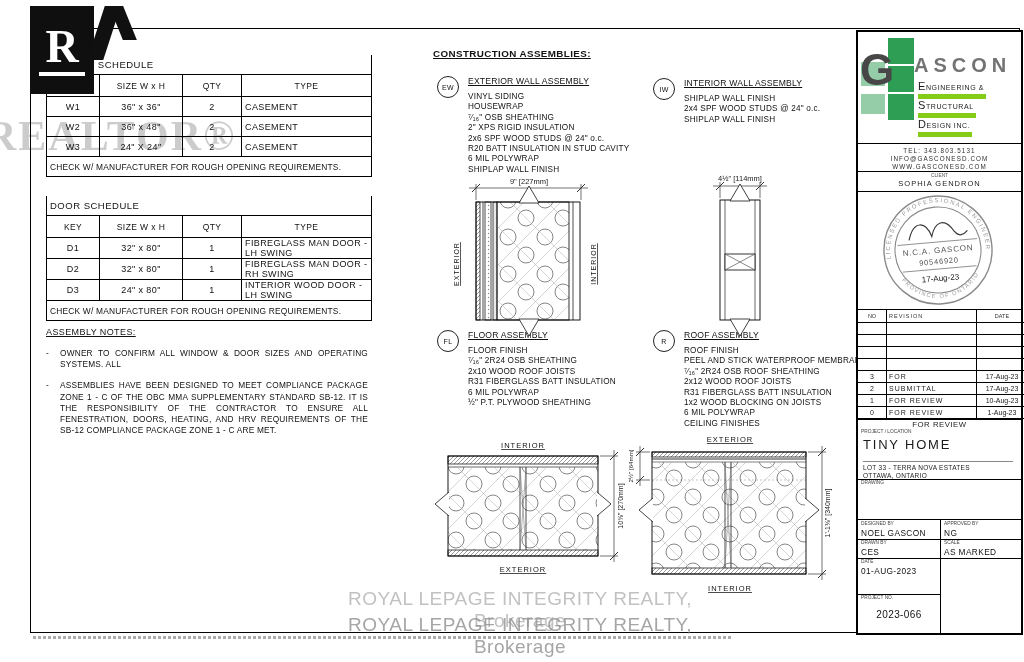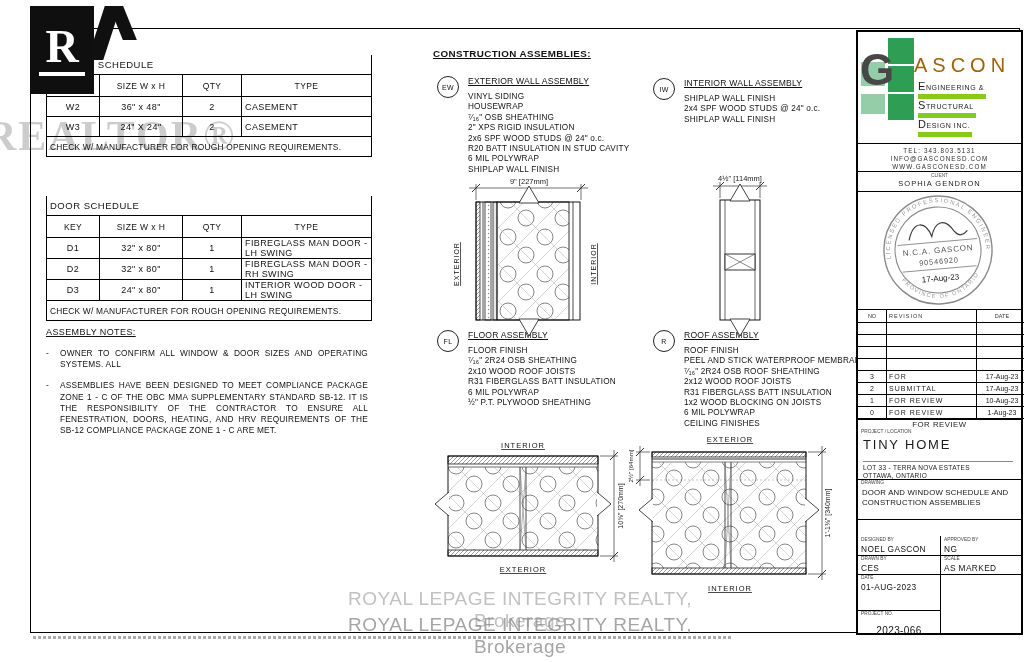--- a/index.html
+++ b/index.html
@@ -54,21 +54,21 @@
   svg{position:absolute;z-index:4;overflow:visible;}
   svg text{font-family:"Liberation Sans",sans-serif;}
 
   
   .tb{left:856px;top:30px;width:163px;height:601px;border:2px solid #000;z-index:5;background:#fff;
       display:flex;flex-direction:column;}
   .tb-sec{border-bottom:1px solid #000;position:relative;flex:0 0 auto;box-sizing:border-box;}
   .tb-logo{height:112px;}
   .sq{position:absolute;}
   .logo-g{position:absolute;left:2px;top:16px;font-size:44px;font-weight:bold;color:#474747;z-index:2;line-height:1;}
-  .logo-name{position:absolute;left:56px;top:22px;font-size:20px;font-weight:normal;letter-spacing:5px;color:#a16207;z-index:2;text-align:center;}
+  .logo-name{position:absolute;left:56px;top:22px;font-size:20px;font-weight:bold;letter-spacing:5px;color:#737373;z-index:2;text-align:center;}
   .logo-lines{position:absolute;left:60px;top:48px;z-index:2;}
   .logo-line{display:block;width:fit-content;font-size:7px;letter-spacing:.6px;color:#1c1c1c;
       border-bottom:5px solid #84cc16;line-height:13px;padding-right:2px;}
   .logo-line::first-letter{font-size:11px;}
   .tb-contact{height:28px;text-align:center;padding-top:3px;}
   .tb-contact div{font-size:6.3px;letter-spacing:1.1px;color:#2e2e2e;line-height:8px;}
   .tb-client{height:20px;text-align:center;}
   .client-label{font-size:4.8px;color:#555;line-height:6px;margin-top:1px;}
   .client-name{font-size:7.5px;letter-spacing:1px;color:#222;}
   .tb-stamp{height:118px;}
@@ -81,21 +81,21 @@
   table.rev td:first-child{border-left:none;} table.rev td:last-child{border-right:none;}
   tr:first-child td{border-top:none;}
   .tb-project{height:60px;}
   .status{text-align:center;font-size:7.8px;letter-spacing:.5px;color:#222;margin-top:0px;}
   .tb-label{font-size:4.8px;color:#444;margin-left:3px;line-height:6px;}
   .proj-name{font-size:13px;letter-spacing:1.8px;color:#1a1a1a;margin:2px 0 0 5px;}
   .proj-hr{border-top:1px solid #888;margin:9px 8px 2px 5px;}
   .addr{font-size:6.5px;letter-spacing:.3px;color:#222;margin-left:5px;line-height:8px;}
   .tb-drawing{height:40px;}
   .drw-title{font-size:7.8px;line-height:9.6px;letter-spacing:.2px;color:#111;margin:2px 4px 0 4px;}
-  .tb-credits{height:113px;border-bottom:none;flex:1 1 auto;margin-top:16px;}
+  .tb-credits{height:113px;border-bottom:none;flex:1 1 auto;}
   .cell{position:absolute;box-sizing:border-box;padding:1px 3px;}
   .cell .tb-label{margin-left:0;}
   .cell-val{font-size:8.3px;letter-spacing:.4px;color:#111;margin-top:1px;}
   .v-div{position:absolute;left:82px;top:0;bottom:0;border-left:1px solid #000;}
   .h-line{position:absolute;border-top:1px solid #000;}
   .sheetno{font-size:27px;letter-spacing:1px;color:#1d1d1d;text-align:center;margin-top:14px;}
   .projno{text-align:center;font-size:10px;margin-top:8px;}
 </style>
 </head>
 <body>
@@ -114,20 +114,26 @@
   <table class="sched" style="left:46px;top:55px;">
     <tbody>
         <tr class="t-title">
           <td colspan="4">WINDOW SCHEDULE</td>
         </tr>
     <tr class="t-head">
       <td class="c-key">KEY</td>
       <td class="c-size">SIZE W x H</td>
       <td class="c-qty">QTY</td>
       <td class="c-type">TYPE</td>
+    </tr>
+    <tr class="t-row">
+      <td>W1</td>
+      <td>36" x 36"</td>
+      <td>2</td>
+      <td class="c-type">CASEMENT</td>
     </tr>
     <tr class="t-row">
       <td>W2</td>
       <td>36" x 48"</td>
       <td>2</td>
       <td class="c-type">CASEMENT</td>
     </tr>
     <tr class="t-row">
       <td>W3</td>
       <td>24" X 24"</td>
@@ -470,21 +476,20 @@
       <div class="status">FOR REVIEW</div>
       <div class="tb-label">PROJECT / LOCATION</div>
       <div class="proj-name">TINY HOME</div>
       <div class="proj-hr"></div>
       <div class="addr">LOT 33 - TERRA NOVA ESTATES</div>
       <div class="addr">OTTAWA, ONTARIO</div>
     </div>
 
     <div class="tb-sec tb-drawing">
       <div class="tb-label">DRAWING</div>
-      <div class="drw-title">DOOR AND WINDOW SCHEDULE AND CONSTRUCTION ASSEMBLIES</div>
     </div>
 
     <div class="tb-sec tb-credits">
       <div class="v-div"></div>
       <div class="h-line" style="left:0;right:0;top:19px;"></div>
       <div class="h-line" style="left:0;right:0;top:38px;"></div>
       <div class="h-line" style="left:0;width:82px;top:74px;"></div>
       <div class="cell" style="left:0;top:0;width:82px;height:19px;">
         <div class="tb-label">DESIGNED BY</div>
         <div class="cell-val">NOEL GASCON</div>

